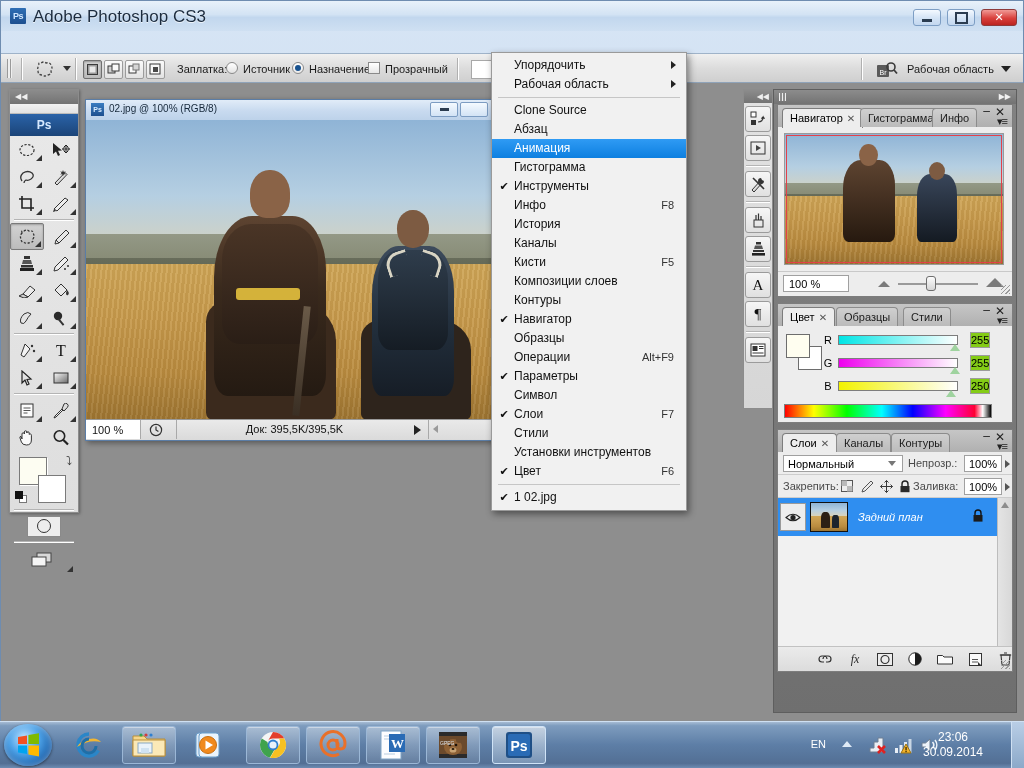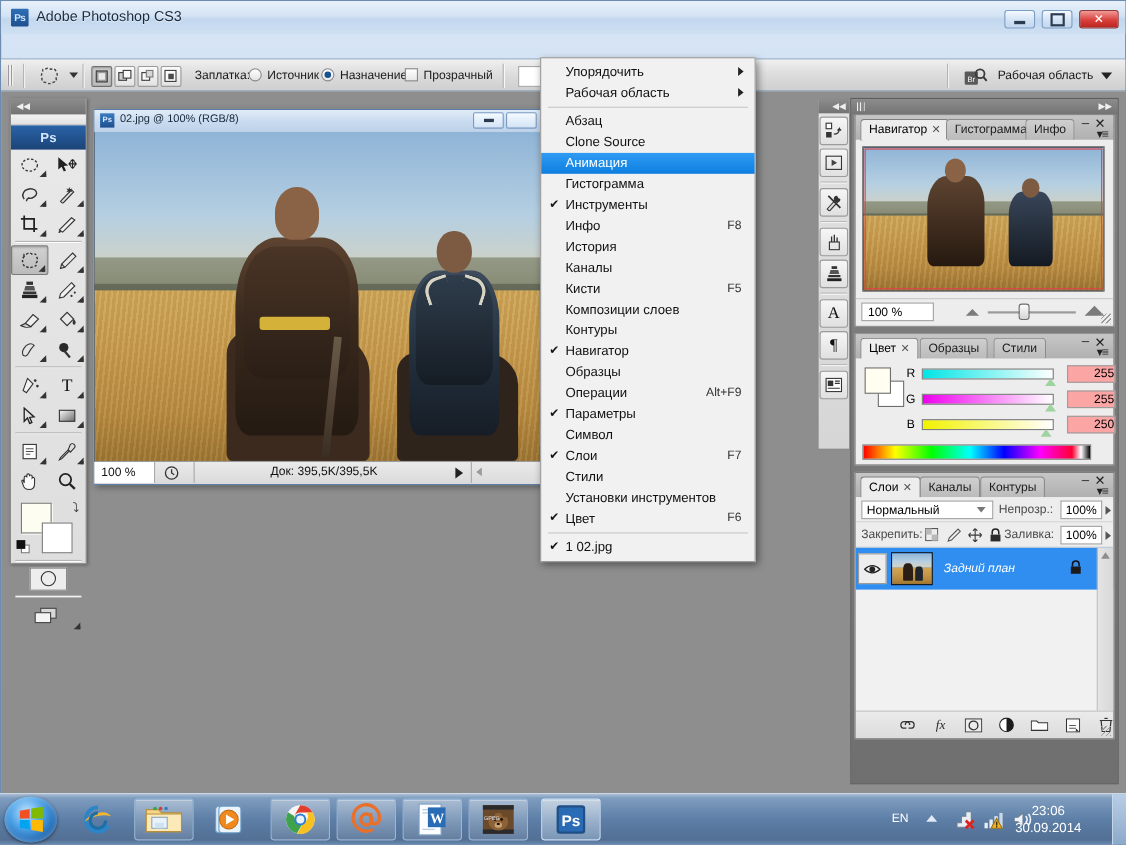--- a/index.html
+++ b/index.html
@@ -23,21 +23,21 @@
     background:linear-gradient(180deg,#e8f1fa 0%,#d3e3f4 45%,#c2d7ee 55%,#cfe0f2 100%);
   }
   #ps-logo{
     position:absolute;left:9px;top:7px;width:16px;height:16px;
     background:linear-gradient(180deg,#2f6fb5,#1d4f8f);
     color:#cfe6ff;font-size:9px;font-weight:bold;
     display:flex;align-items:center;justify-content:center;
     border-radius:1px;letter-spacing:-.5px;
   }
   #app-title{
-    position:absolute;left:32px;top:6px;font-size:13px;color:#1b2b3e;
+    position:absolute;left:32px;top:6px;font-size:17px;color:#1b2b3e;
     text-shadow:0 1px 0 #ffffffaa;
   }
   .wbtn{
     position:absolute;top:8px;width:28px;height:17px;border:1px solid #7d9ec4;
     border-radius:3px;box-sizing:border-box;
     background:linear-gradient(180deg,#f4f9ff,#d3e3f5 55%,#c3d7ef);
     display:flex;align-items:center;justify-content:center;
   }
   #btn-min{left:912px;} #btn-max{left:946px;}
   #btn-close{
@@ -258,22 +258,22 @@
   #color-body{padding:6px 6px 4px 6px;background:#ededed;position:relative;height:96px;box-sizing:border-box;}
   #c-fore{position:absolute;left:8px;top:8px;width:22px;height:22px;background:#fffef0;
     border:1px solid #6d6d6d;z-index:2;}
   #c-back{position:absolute;left:20px;top:20px;width:22px;height:22px;background:#fff;
     border:1px solid #6d6d6d;}
   .crow{position:absolute;left:44px;height:16px;}
   .clabel{position:absolute;left:0;top:1px;width:12px;text-align:center;font-size:11px;}
   .cslider{position:absolute;left:16px;top:2px;width:120px;height:10px;border:1px solid #7d7d7d;box-sizing:border-box;}
   .cknob{position:absolute;top:11px;width:0;height:0;
     border-left:5px solid transparent;border-right:5px solid transparent;border-bottom:7px solid #9fd39f;}
-  .cval{position:absolute;left:148px;top:-1px;width:44px;height:16px;background:#fca5a5;border:1px solid #9c9c9c;
-    font-size:11px;line-height:15px;text-align:right;box-sizing:border-box;}
+  .cval{position:absolute;left:148px;top:-1px;width:20px;height:16px;background:#84cc16;border:1px solid #9c9c9c;
+    font-size:11px;line-height:15px;text-align:left;box-sizing:border-box;}
   #spectrum{position:absolute;left:6px;bottom:4px;width:208px;height:14px;border:1px solid #7d7d7d;
     box-sizing:border-box;
     background:linear-gradient(90deg,#ff0000,#ffff00 14%,#00ff00 30%,#00ffff 47%,#0000ff 62%,#ff00ff 78%,#ff0033 92%,#ffffff 96%,#000000 100%);}
 
   
   #lay-mode{height:22px;position:relative;background:#ededed;border-bottom:1px solid #cdcdcd;}
   #lay-blend{position:absolute;left:5px;top:3px;width:120px;height:17px;background:#fff;
     border:1px solid #a0a0a0;font-size:11px;line-height:16px;padding-left:4px;box-sizing:border-box;}
   #lay-blend-caret{position:absolute;left:110px;top:9px;width:0;height:0;
     border-left:4px solid transparent;border-right:4px solid transparent;border-top:5px solid #777;}
@@ -928,25 +928,25 @@
         <span class="sub"></span>
       </div>
       <div class="mrow">
         <span class="chk"></span>
         <span class="lbl">Рабочая область</span>
         <span class="sub"></span>
       </div>
       <div class="msep"></div>
       <div class="mrow">
         <span class="chk"></span>
+        <span class="lbl">Clone Source</span>
+      </div>
+      <div class="mrow">
+        <span class="chk"></span>
         <span class="lbl">Абзац</span>
-      </div>
-      <div class="mrow">
-        <span class="chk"></span>
-        <span class="lbl">Clone Source</span>
       </div>
       <div class="mrow hl">
         <span class="chk"></span>
         <span class="lbl">Анимация</span>
       </div>
       <div class="mrow">
         <span class="chk"></span>
         <span class="lbl">Гистограмма</span>
       </div>
       <div class="mrow">

